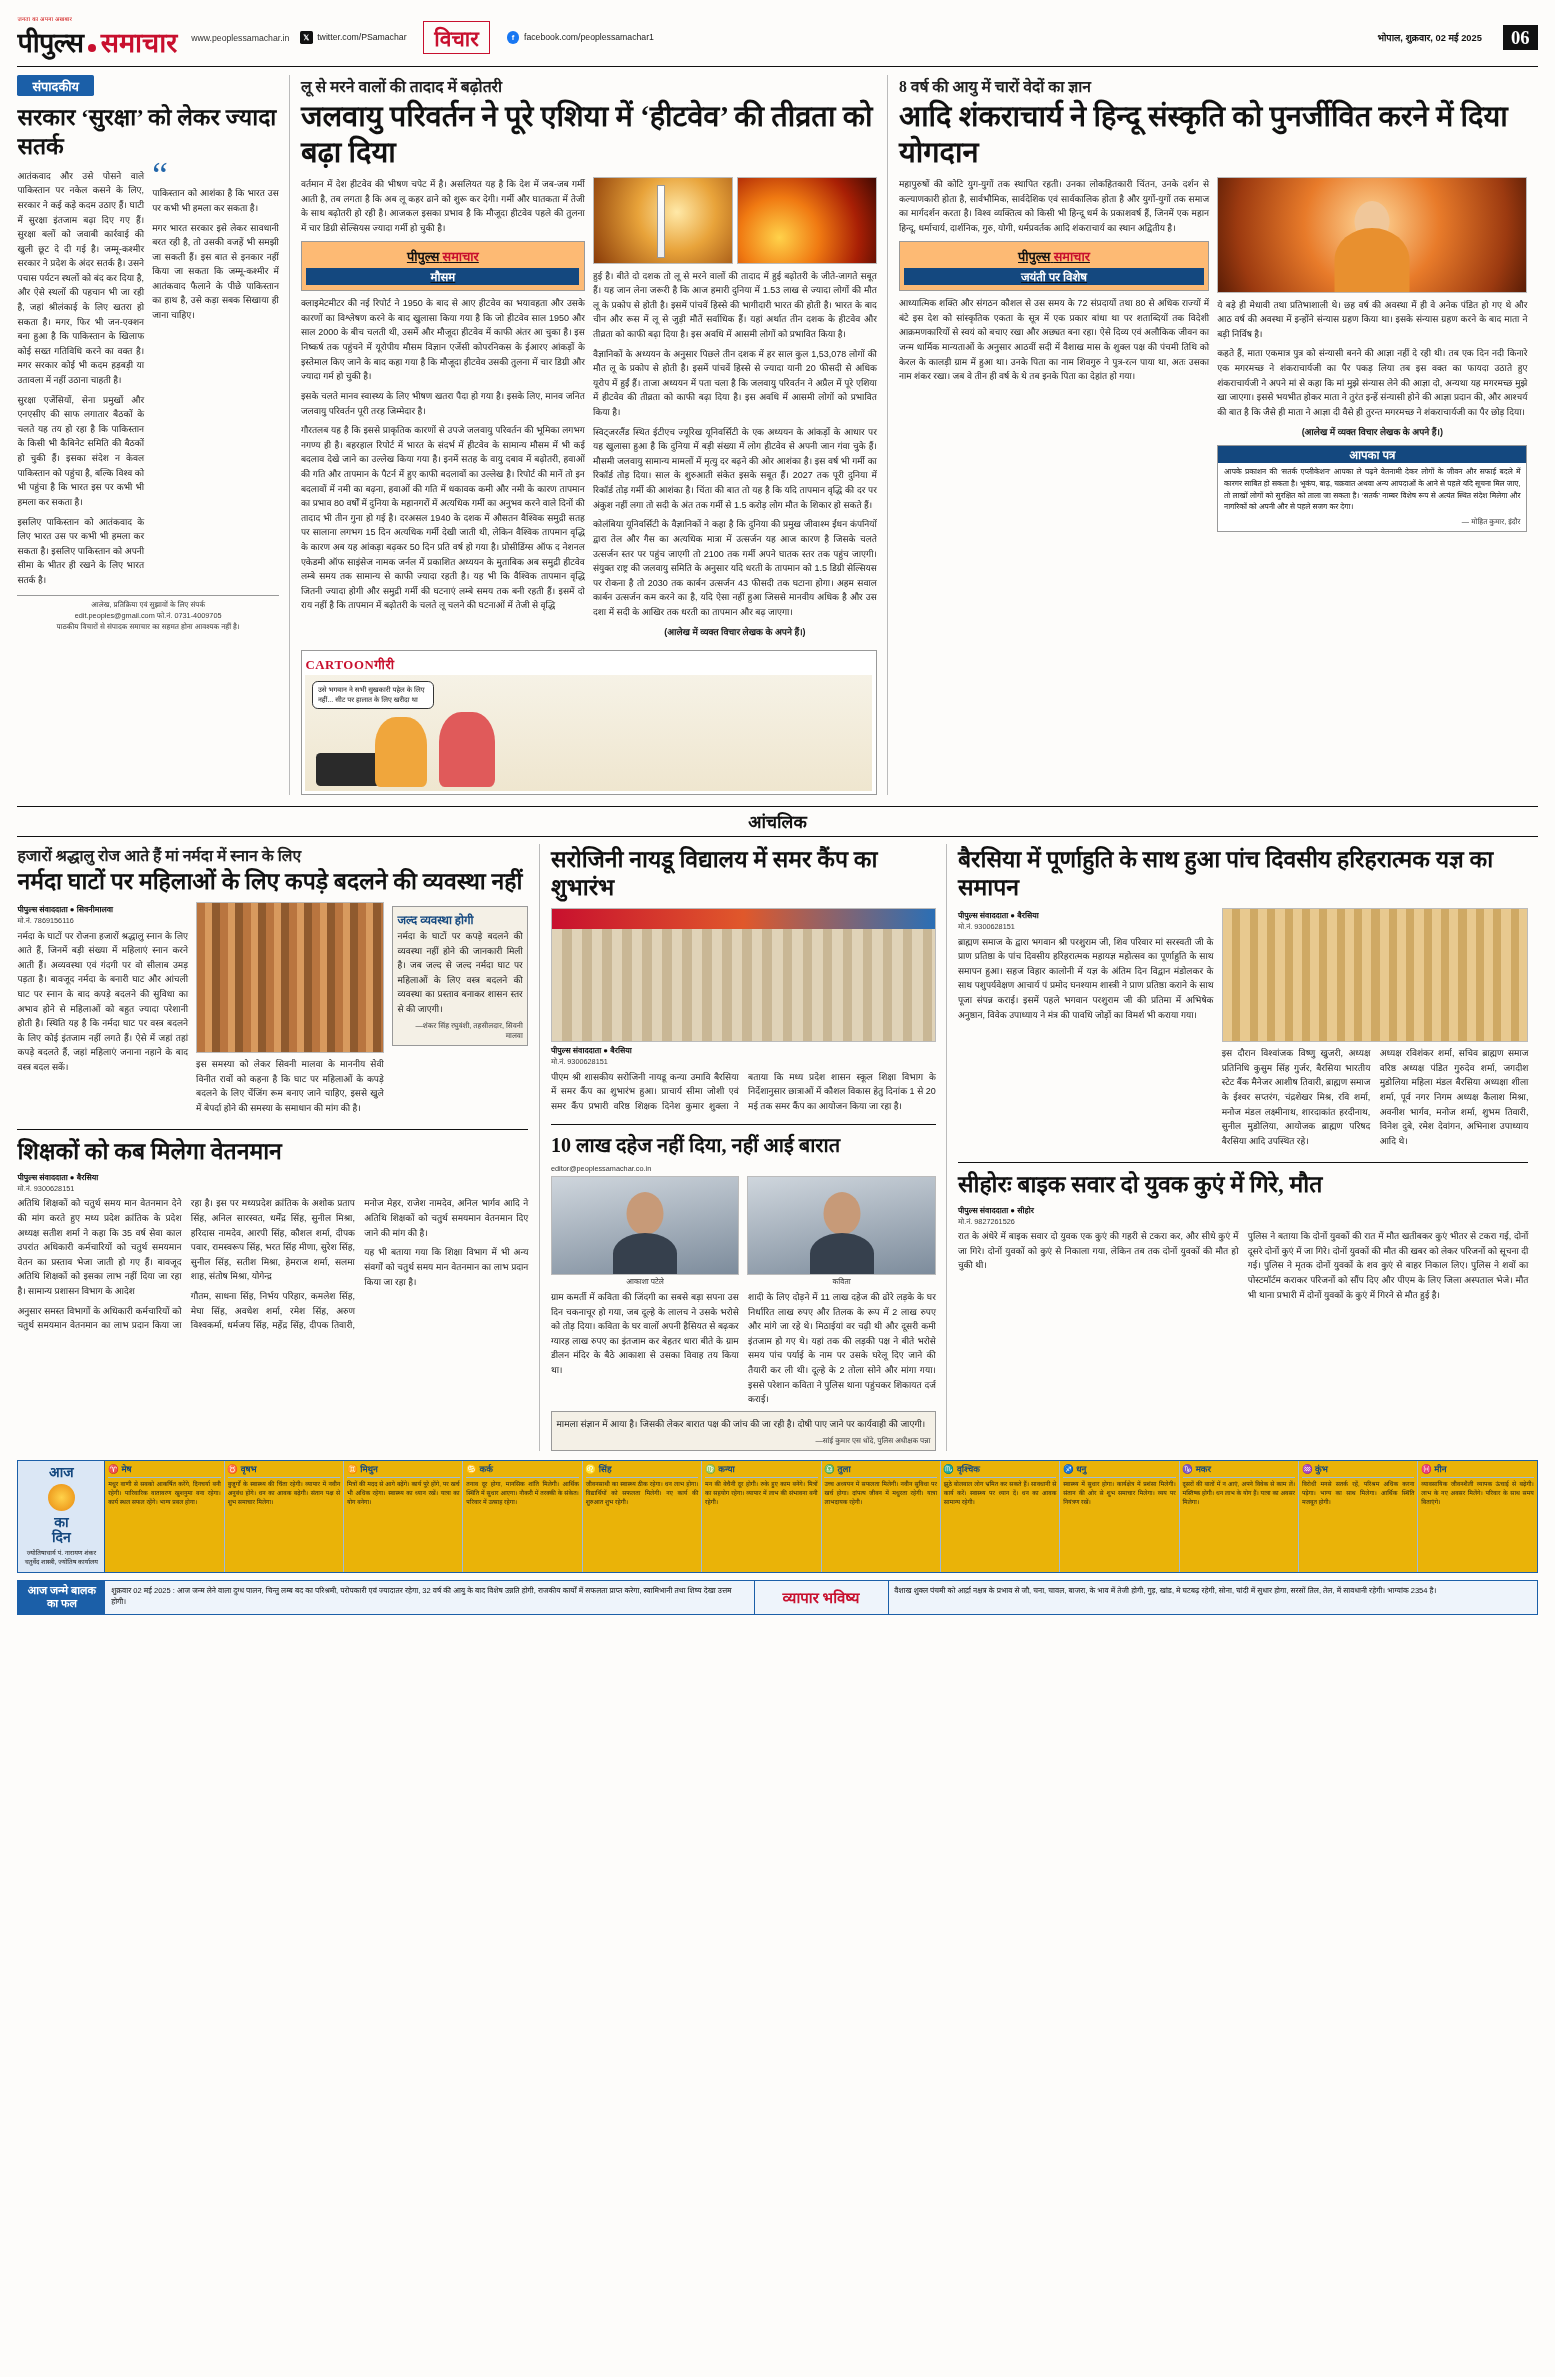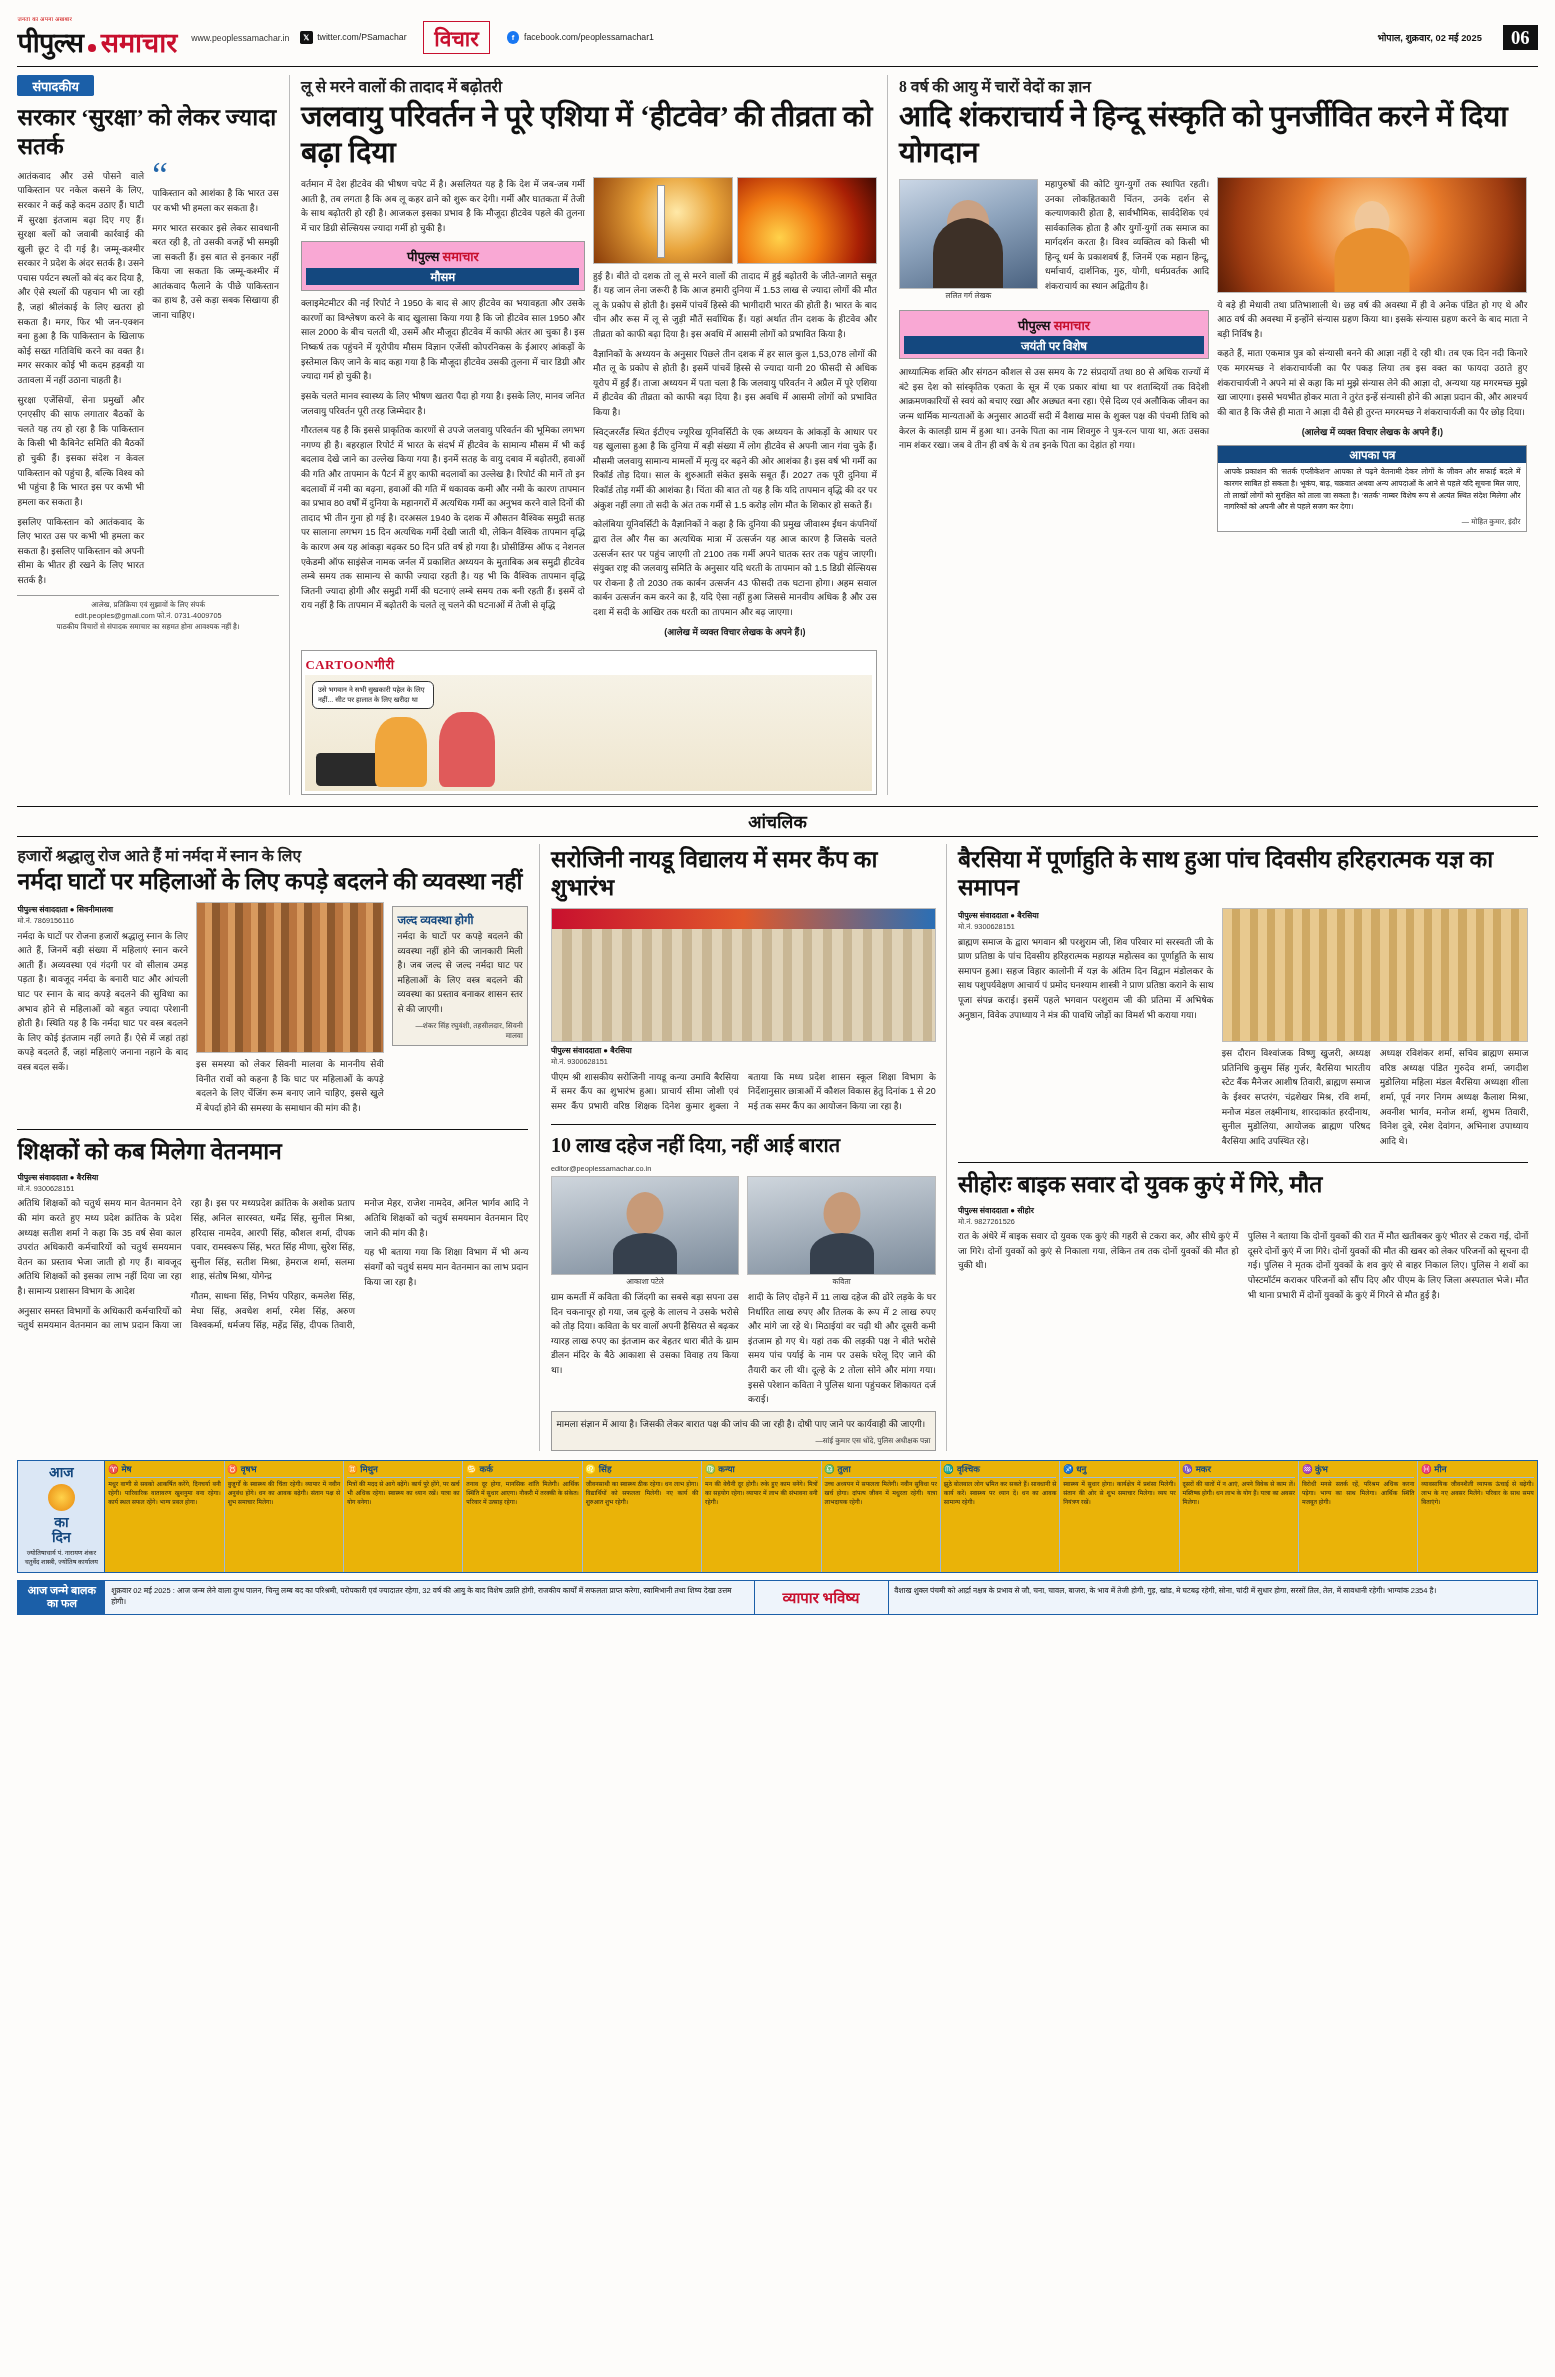--- a/index.html
+++ b/index.html
@@ -217,21 +217,21 @@
     border:0.6px solid #999; background:#fff; padding:4.6px 5.8px; margin-top:5.8px;
   }
   .letter-head {
     background:#14487f; color:#fff; font-family:"Liberation Serif",serif;
     font-weight:bold; font-size:11.6px; text-align:center; padding:1.2px 0; margin:-4.6px -5.8px 3px -5.8px;
   }
   .letter-body { font-size:7.5px; line-height:1.55; text-align:justify; }
   .letter-sign { font-size:7.3px; text-align:right; margin-top:3.5px; color:#333; }
 
   
-  .wx-box { border:0.6px solid #999; margin:5.8px 0; padding:4.6px; text-align:center; background:#f9a8d4;}
+  .wx-box { border:0.6px solid #999; margin:5.8px 0; padding:4.6px; text-align:center; background:#fdba74;text-decoration:underline;}
   .wx-logo { font-family:"Liberation Serif",serif; font-weight:bold; font-size:12.8px; }
   .wx-logo .red { color:#c8102e; }
   .wx-band {
     background:#14487f;color:#fff;font-family:"Liberation Serif",serif;
     font-weight:bold;font-size:11.6px;padding:1.2px 0;margin-top:2.9px;
   }
 
   
   .section-bar {
     margin:10.5px 0 7px 0; border-top:1.7px solid #111; border-bottom:0.6px solid #111;
@@ -419,25 +419,20 @@
         </div>
       </div>
     </div>
 
     <div class="col-right">
       <div class="overline">8 वर्ष की आयु में चारों वेदों का ज्ञान</div>
       <h2 class="head">आदि शंकराचार्य ने हिन्दू संस्कृति को पुनर्जीवित करने में दिया योगदान</h2>
 
       <div class="ed-two">
         <div style="flex:1">
-          <div class="portrait-wrap" style="width:139px">
-            <div class="photo img-portrait-a"></div>
-            <div class="cap">ललित गर्ग
-लेखक</div>
-          </div>
           <div class="body-text clearfix">
             <p>महापुरुषों की कोटि युग-युगों तक स्थापित रहती। उनका लोकहितकारी चिंतन, उनके दर्शन से कल्याणकारी होता है, सार्वभौमिक, सार्वदेशिक एवं सार्वकालिक होता है और युगों-युगों तक समाज का मार्गदर्शन करता है। विश्व व्यक्तित्व को किसी भी हिन्दू धर्म के प्रकाशवर्ष हैं, जिनमें एक महान हिन्दू, धर्माचार्य, दार्शनिक, गुरु, योगी, धर्मप्रवर्तक आदि शंकराचार्य का स्थान अद्वितीय है।</p>
           </div>
           <div class="wx-box">
             <div class="wx-logo">
               <span>पीपुल्स</span>
               <span class="red">समाचार</span>
             </div>
             <div class="wx-band">जयंती पर विशेष</div>
           </div>

